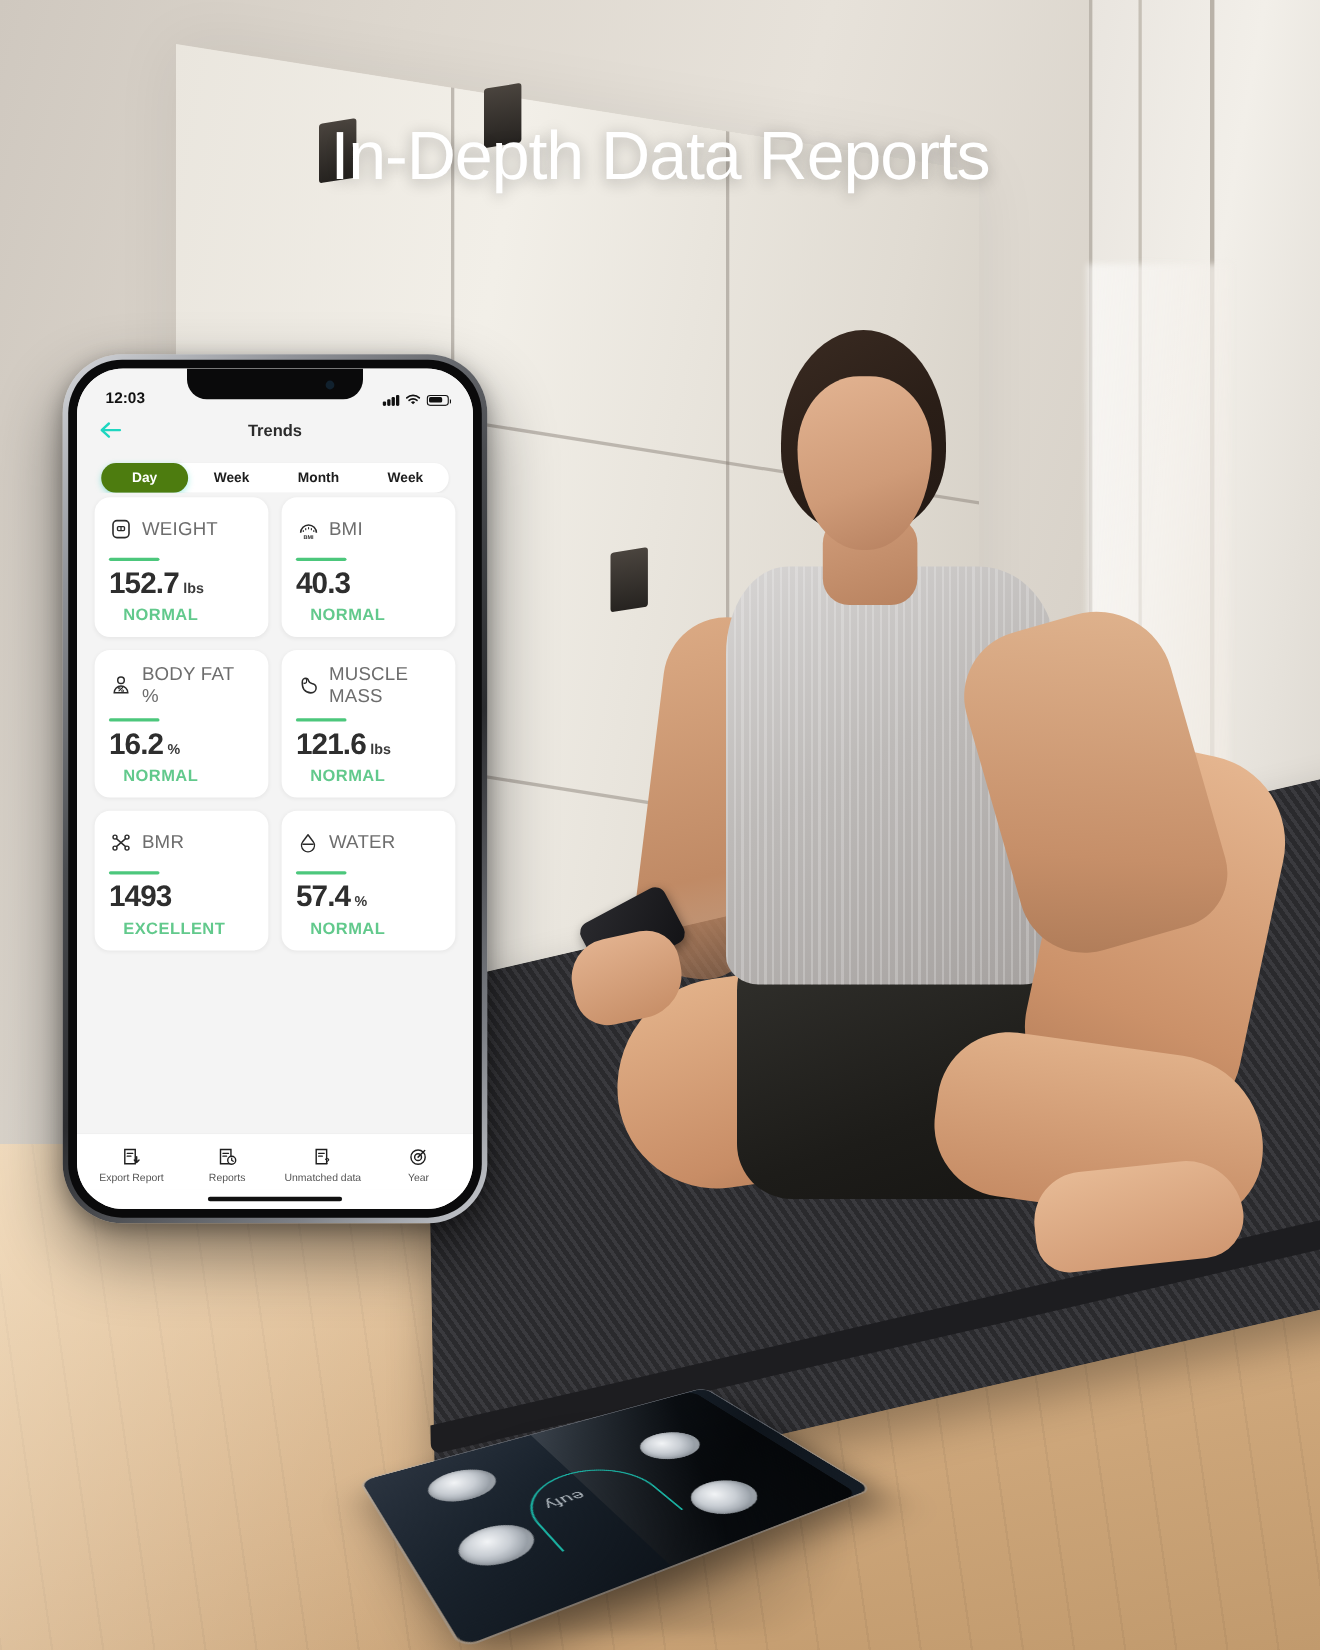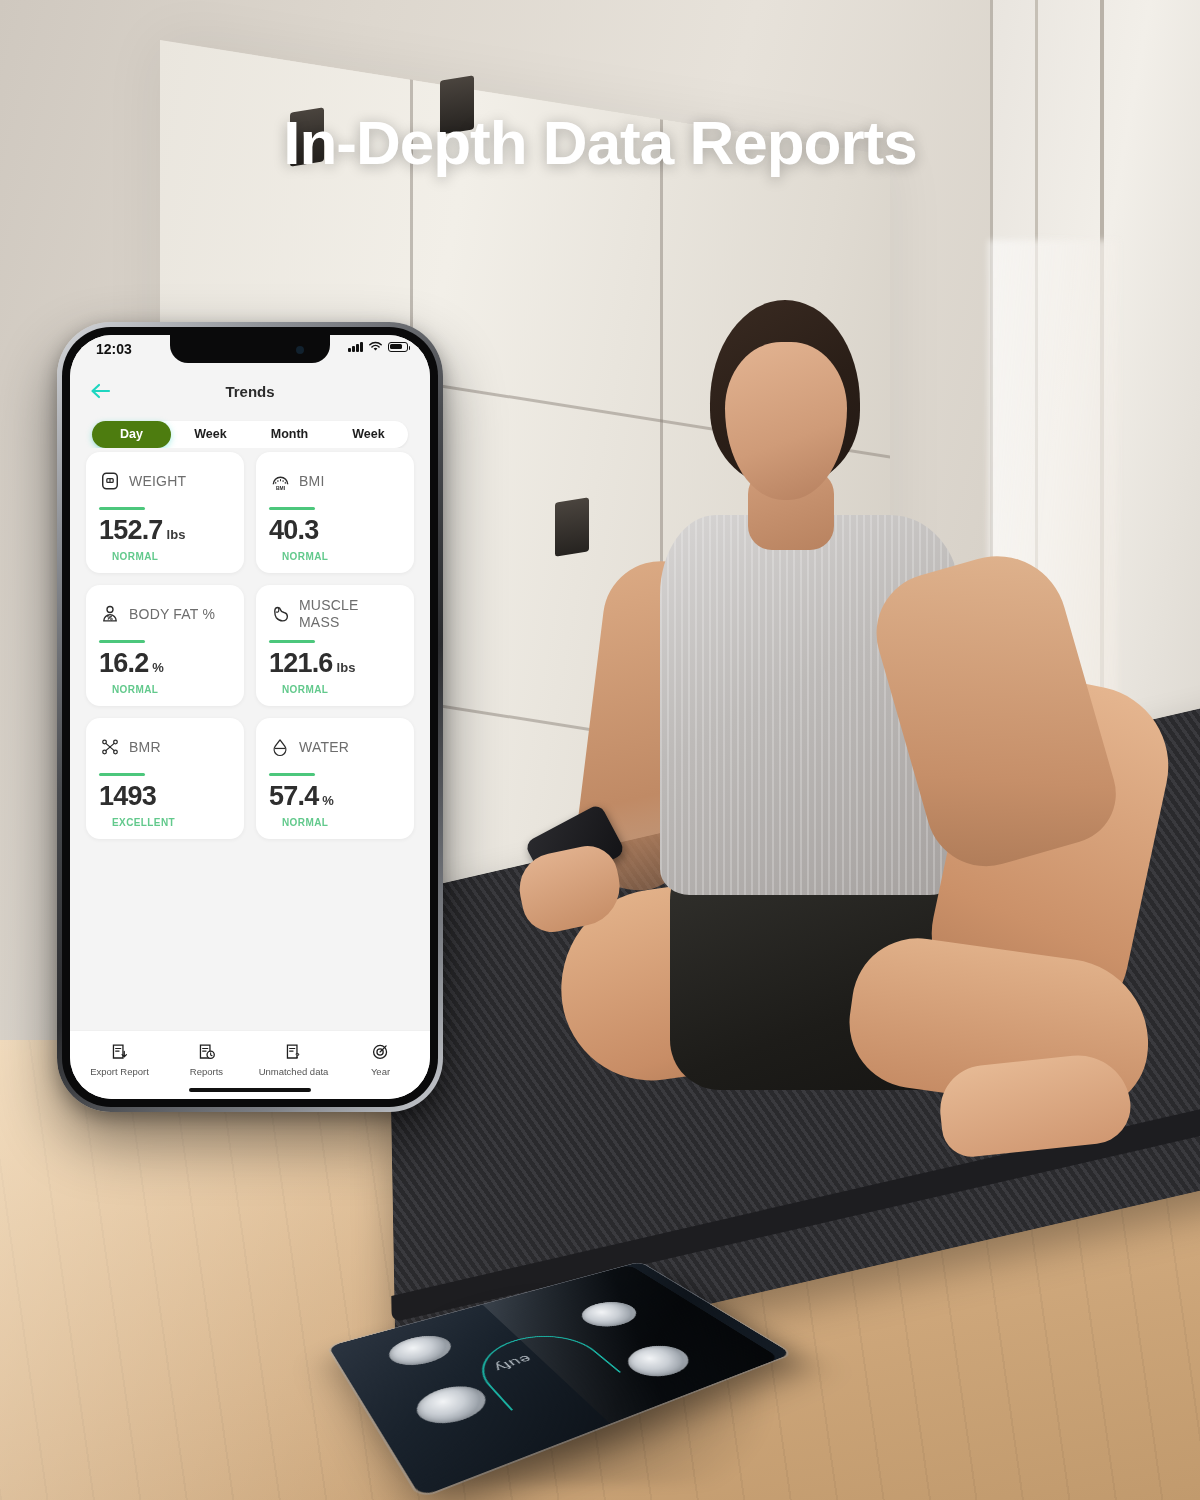--- a/index.html
+++ b/index.html
@@ -168,21 +168,21 @@
     position:absolute; left:0px; top:590px; width:100px; height:78px;
     background: linear-gradient(170deg,#e3b390,#c68d66);
     border-radius: 36px 30px 40px 30px; transform: rotate(-12deg);
   }
 
   
   .headline-wrap {
     position:absolute; left:0; top:110px; width:1200px; text-align:center; z-index:5;
   }
   .headline {
-    font-size: 62px; font-weight: 700; color:#ffffff; letter-spacing: -1px;
+    font-size: 62px; font-weight: 400; color:#ffffff; letter-spacing: -1px;
     text-shadow: 0 2px 14px rgba(0,0,0,.28); line-height:1.06;
   }
   .subheadline {
     margin-top: 26px; font-size: 32px; font-weight:400; color:#ffffff;
     text-shadow: 0 2px 10px rgba(0,0,0,.26);
   }
 
   
   .phone {
     position:absolute; left:57px; top:322px; width:386px; height:790px; z-index: 10;
@@ -205,21 +205,21 @@
     width:160px; height:28px; background:#0a0a0b;
     border-radius: 0 0 18px 18px; z-index: 6;
   }
   .notch-cam{
     position:absolute; right:26px; top:11px; width:8px; height:8px; border-radius:50%;
     background:#11212e;
   }
 
   
   .statusbar{
-    height:34px; display:flex; align-items:flex-start; justify-content:space-between;
+    height:34px; display:flex; align-items:flex-end; justify-content:space-between;
     padding: 6px 22px 0 26px; background:#f4f4f4; flex: 0 0 auto;
   }
   .status-time{ font-size:14px; font-weight:700; color:#111; }
   .status-icons{ display:flex; align-items:center; gap:5px; }
   .sig{ display:flex; align-items:flex-end; gap:1.5px; height:10px;}
   .sig i{ display:block; width:2.6px; background:#111; border-radius:1px;}
   .sig i:nth-child(1){height:4px}.sig i:nth-child(2){height:6px}
   .sig i:nth-child(3){height:8px}.sig i:nth-child(4){height:10px}
   .batt{
     width:20px;height:10px;border:1.4px solid #111;border-radius:3px;position:relative;
@@ -263,26 +263,26 @@
     display:grid; grid-template-columns:1fr 1fr; gap:12px 12px;
     align-content:start;
   }
   .card{
     background:#fff; border-radius:14px; padding:12px 13px 11px;
     box-shadow:0 1px 4px rgba(0,0,0,.055); min-height:118px;
     display:flex; flex-direction:column;
   }
   .card-head{ display:flex; align-items:center; gap:8px; min-height:34px;}
   .card-icon{ width:22px;height:22px;flex:0 0 auto; display:flex;align-items:center;justify-content:center;}
-  .card-label{ font-size:14px; color:#6d6d6d; letter-spacing:.2px; line-height:1.2;}
+  .card-label{ font-size:17px; color:#6d6d6d; letter-spacing:.2px; line-height:1.2;}
   .accent-bar{ width:46px;height:3px;background:#4CC77C;border-radius:2px;margin:9px 0 5px;}
   .card-value{ display:flex; align-items:baseline; gap:4px;}
   .val{ font-size:27px; font-weight:700; color:#2e2e2e; letter-spacing:-.8px;}
   .unit{ font-size:13px; font-weight:700; color:#3a3a3a;}
-  .status{ margin-top:5px; font-size:10px; font-weight:600; color:#62C98C; letter-spacing:.4px;padding-left:13px;}
+  .status{ margin-top:5px; font-size:15px; font-weight:600; color:#62C98C; letter-spacing:.4px;padding-left:13px;}
 
   
   .tabbar{
     background:#fff; padding:9px 6px 4px; display:flex; flex:0 0 auto;
     border-top:1px solid #f0f0f0;
   }
   .tab{ flex:1; text-align:center; cursor:pointer;}
   .tab-icon{ height:22px; display:flex; align-items:center; justify-content:center;}
   .tab-label{ margin-top:4px; font-size:9.5px; color:#545454;}
   .home-ind{

